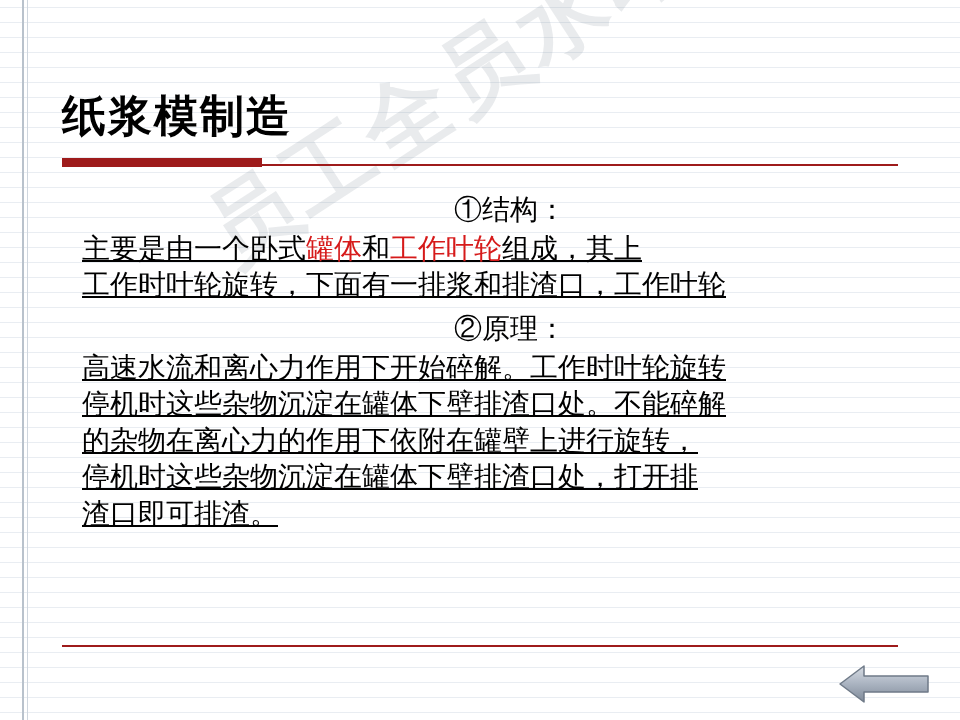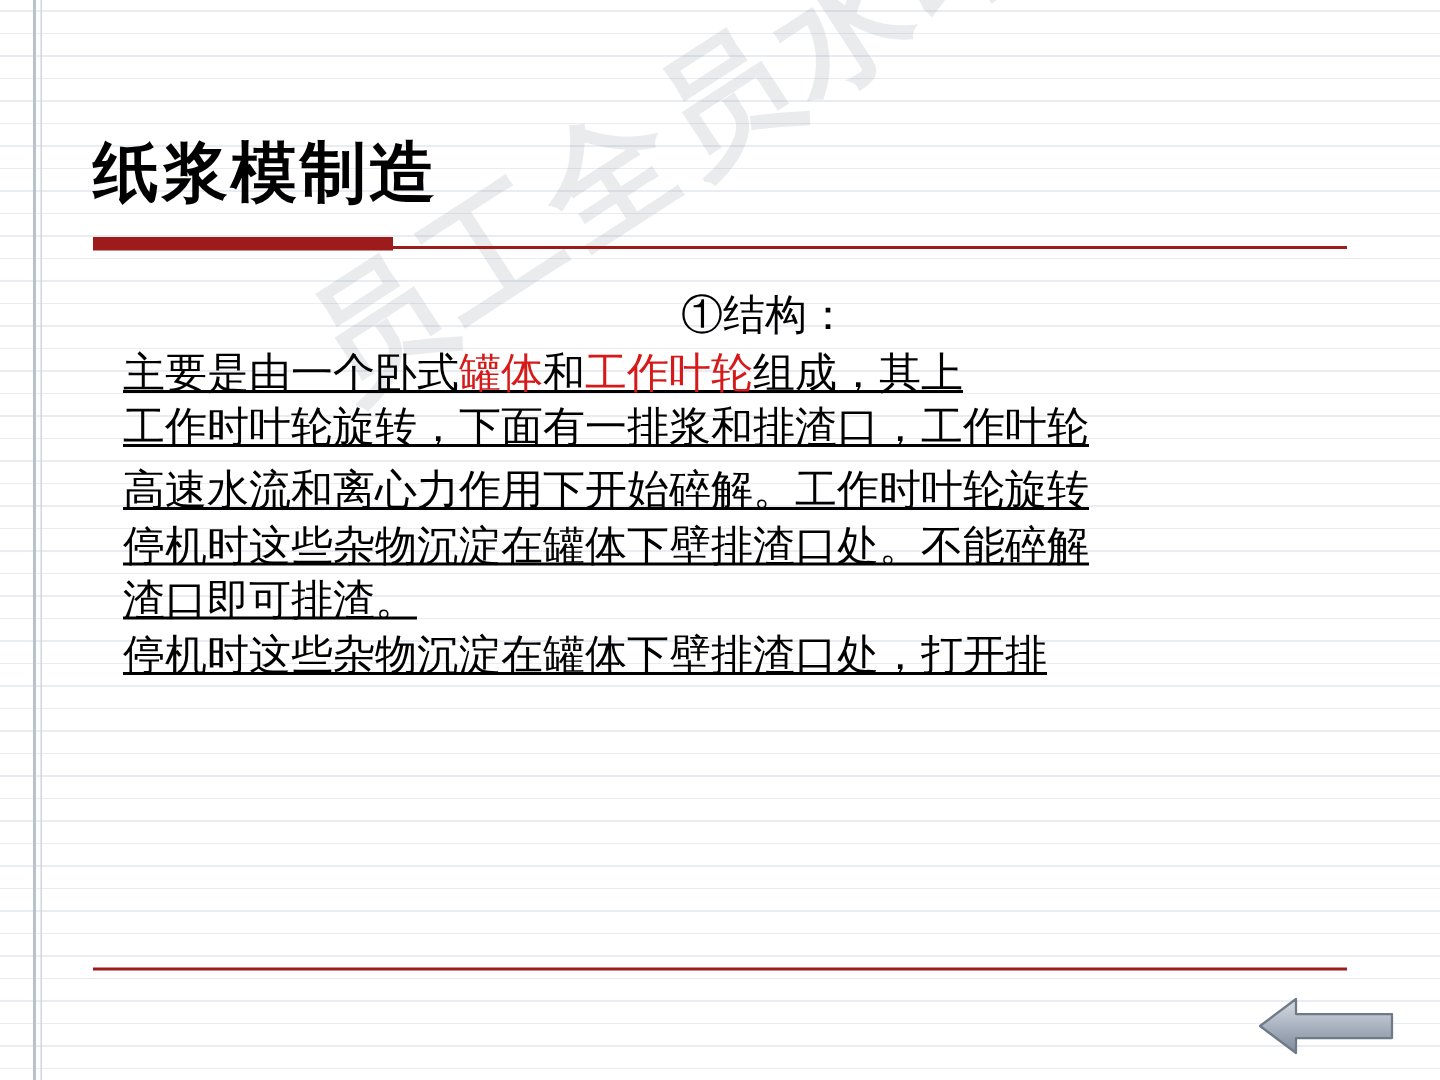--- a/index.html
+++ b/index.html
@@ -184,32 +184,36 @@
           </div>
           <div class="line">
             <span>工作时叶轮旋转，下面有一排浆和排渣口，工作叶轮</span>
           </div>
         </div>
       </div>
 
       <div class="gap-sm"></div>
 
       <div>
+        <div class="line heading-line">②原理：</div>
         <div class="para">
           <div class="line">
             <span>高速水流和离心力作用下开始碎解。工作时叶轮旋转</span>
           </div>
           <div class="line">
             <span>停机时这些杂物沉淀在罐体下壁排渣口处。不能碎解</span>
           </div>
           <div class="line">
+            <span>的杂物在离心力的作用下依附在罐壁上进行旋转，</span>
+          </div>
+          <div class="line">
+            <span>停机时这些杂物沉淀在罐体下壁排渣口处，打开排</span>
+          </div>
+          <div class="line">
             <span>渣口即可排渣。</span>
-          </div>
-          <div class="line">
-            <span>停机时这些杂物沉淀在罐体下壁排渣口处，打开排</span>
           </div>
         </div>
       </div>
 
     </div>
 
     <div class="bottom-line"></div>
 
     <svg class="back-arrow" viewBox="0 0 96 44">
       <defs>

